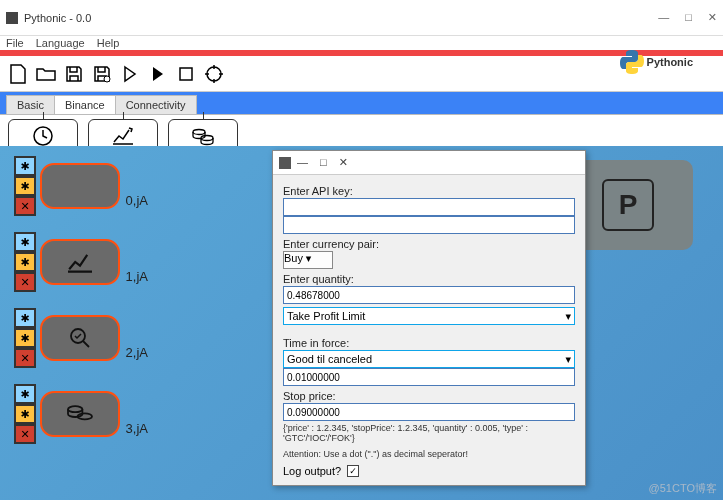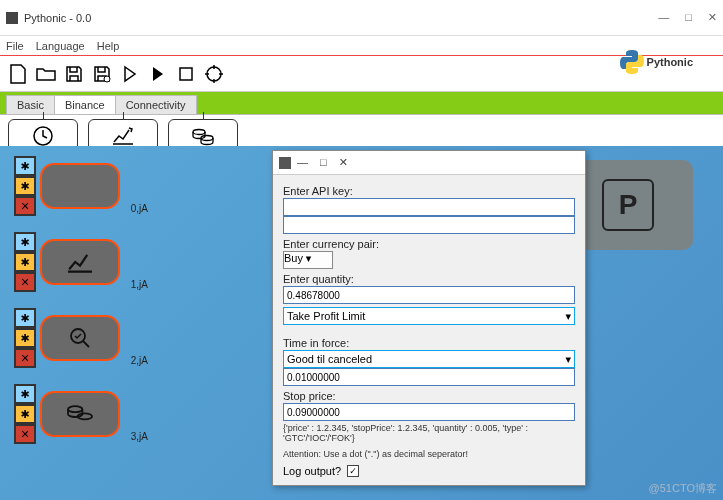--- a/index.html
+++ b/index.html
@@ -2,39 +2,39 @@
 <html><head>
 <meta charset="utf-8">
 <style>
 *{box-sizing:border-box;margin:0;padding:0;font-family:Segoe UI,Arial,sans-serif;font-size:11px}
 body{width:723px;height:500px;background:#f0f0f0;overflow:hidden;position:relative}
 .titlebar{height:36px;background:#fff;display:flex;align-items:center;padding:0 6px;border-bottom:1px solid #ddd}
 .titlebar .ico{width:12px;height:12px;background:#444;margin-right:6px}
 .titlebar .title{flex:1;color:#333}
 .winbtns{display:flex;gap:16px;color:#666}
 .winbtns span{cursor:default}
-.menubar{height:20px;background:#fff;display:flex;align-items:center;padding:0 6px;gap:12px;color:#444;border-bottom:1px solid #ef4444}
+.menubar{height:20px;background:#fff;display:flex;align-items:center;padding:0 6px;gap:12px;color:#444;border-bottom:6px solid #ef4444}
 .toolrow{height:36px;background:#fff;display:flex;align-items:center;padding:0 6px;gap:4px;border-bottom:1px solid #ccc}
 .toolbtn{width:24px;height:24px;display:flex;align-items:center;justify-content:center;border:1px solid transparent}
 .brand{position:absolute;right:30px;top:48px;display:flex;align-items:center;gap:1px;font-size:22px;font-weight:600;color:#333}
-.tabs{height:22px;display:flex;align-items:flex-end;padding:0 6px;background:#84cc16;font-size:10px;gap:0}
+.tabs{height:22px;display:flex;align-items:flex-end;padding:0 6px;background:#3b82f6;font-size:10px;gap:0}
 .tab{padding:3px 10px;background:#e6e6e6;border:1px solid #bbb;border-bottom:none;color:#333;margin-right:-1px}
 .tab.active{background:#fff}
 .palettebar{height:44px;background:#fff;border-top:1px solid #bbb;border-bottom:1px solid #bbb;display:flex;align-items:center;padding:4px 8px;gap:10px}
 .palitem{width:70px;height:34px;border:1.5px solid #333;border-radius:6px;display:flex;align-items:center;justify-content:center;background:#fff;position:relative}
 .palitem::before,.palitem::after{content:"";position:absolute;width:1px;height:8px;background:#333;left:50%}
 .palitem::before{top:-8px}.palitem::after{bottom:-8px}
 .canvas{position:absolute;top:146px;left:0;right:0;bottom:0;background:linear-gradient(135deg,#5aa8d8,#4a90c8);overflow:hidden}
 .node-group{position:absolute;display:flex;align-items:center}
 .node-ctrls{display:flex;flex-direction:column;gap:0}
 .nc{width:22px;height:20px;border:2px solid #333;display:flex;align-items:center;justify-content:center}
 .nc.blue{background:#8fd4ff}.nc.yel{background:#ffc040}.nc.red{background:#d04030}
 .node{width:80px;height:46px;border:2.5px solid #ff5010;border-radius:14px;background:#6a6a6a;margin-left:4px;display:flex;align-items:center;justify-content:center}
 .node svg{stroke:#222}
-.node-lbl{position:absolute;font-size:10px;color:#222;right:-28px;bottom:2px}
+.node-lbl{position:absolute;font-size:13px;color:#222;right:-28px;bottom:8px}
 .parkbox{position:absolute;right:30px;top:14px;width:130px;height:90px;background:#7a8486;border-radius:10px;display:flex;align-items:center;justify-content:center}
 .parkbox .pin{width:52px;height:52px;border:2.5px solid #222;border-radius:6px;display:flex;align-items:center;justify-content:center;font-size:28px;font-weight:700;color:#222}
 .dialog{position:absolute;left:272px;top:150px;width:314px;background:#f0f0f0;border:1px solid #888;box-shadow:2px 2px 6px rgba(0,0,0,.3)}
 .dlg-title{height:24px;background:#fff;display:flex;align-items:center;padding:0 6px;border-bottom:1px solid #ccc}
 .dlg-title .t{flex:1;color:#333}
 .dlg-title .btns{display:flex;gap:12px;color:#444}
 .dlg-body{padding:6px 10px 8px}
 .fld-lbl{color:#222;margin-top:4px;margin-bottom:1px}
 .inp{width:100%;height:18px;border:1px solid #4a7ab8;background:#fff;padding:1px 3px;font-size:10px}
 .inp.sel{border:1px solid #0ea5e9}

